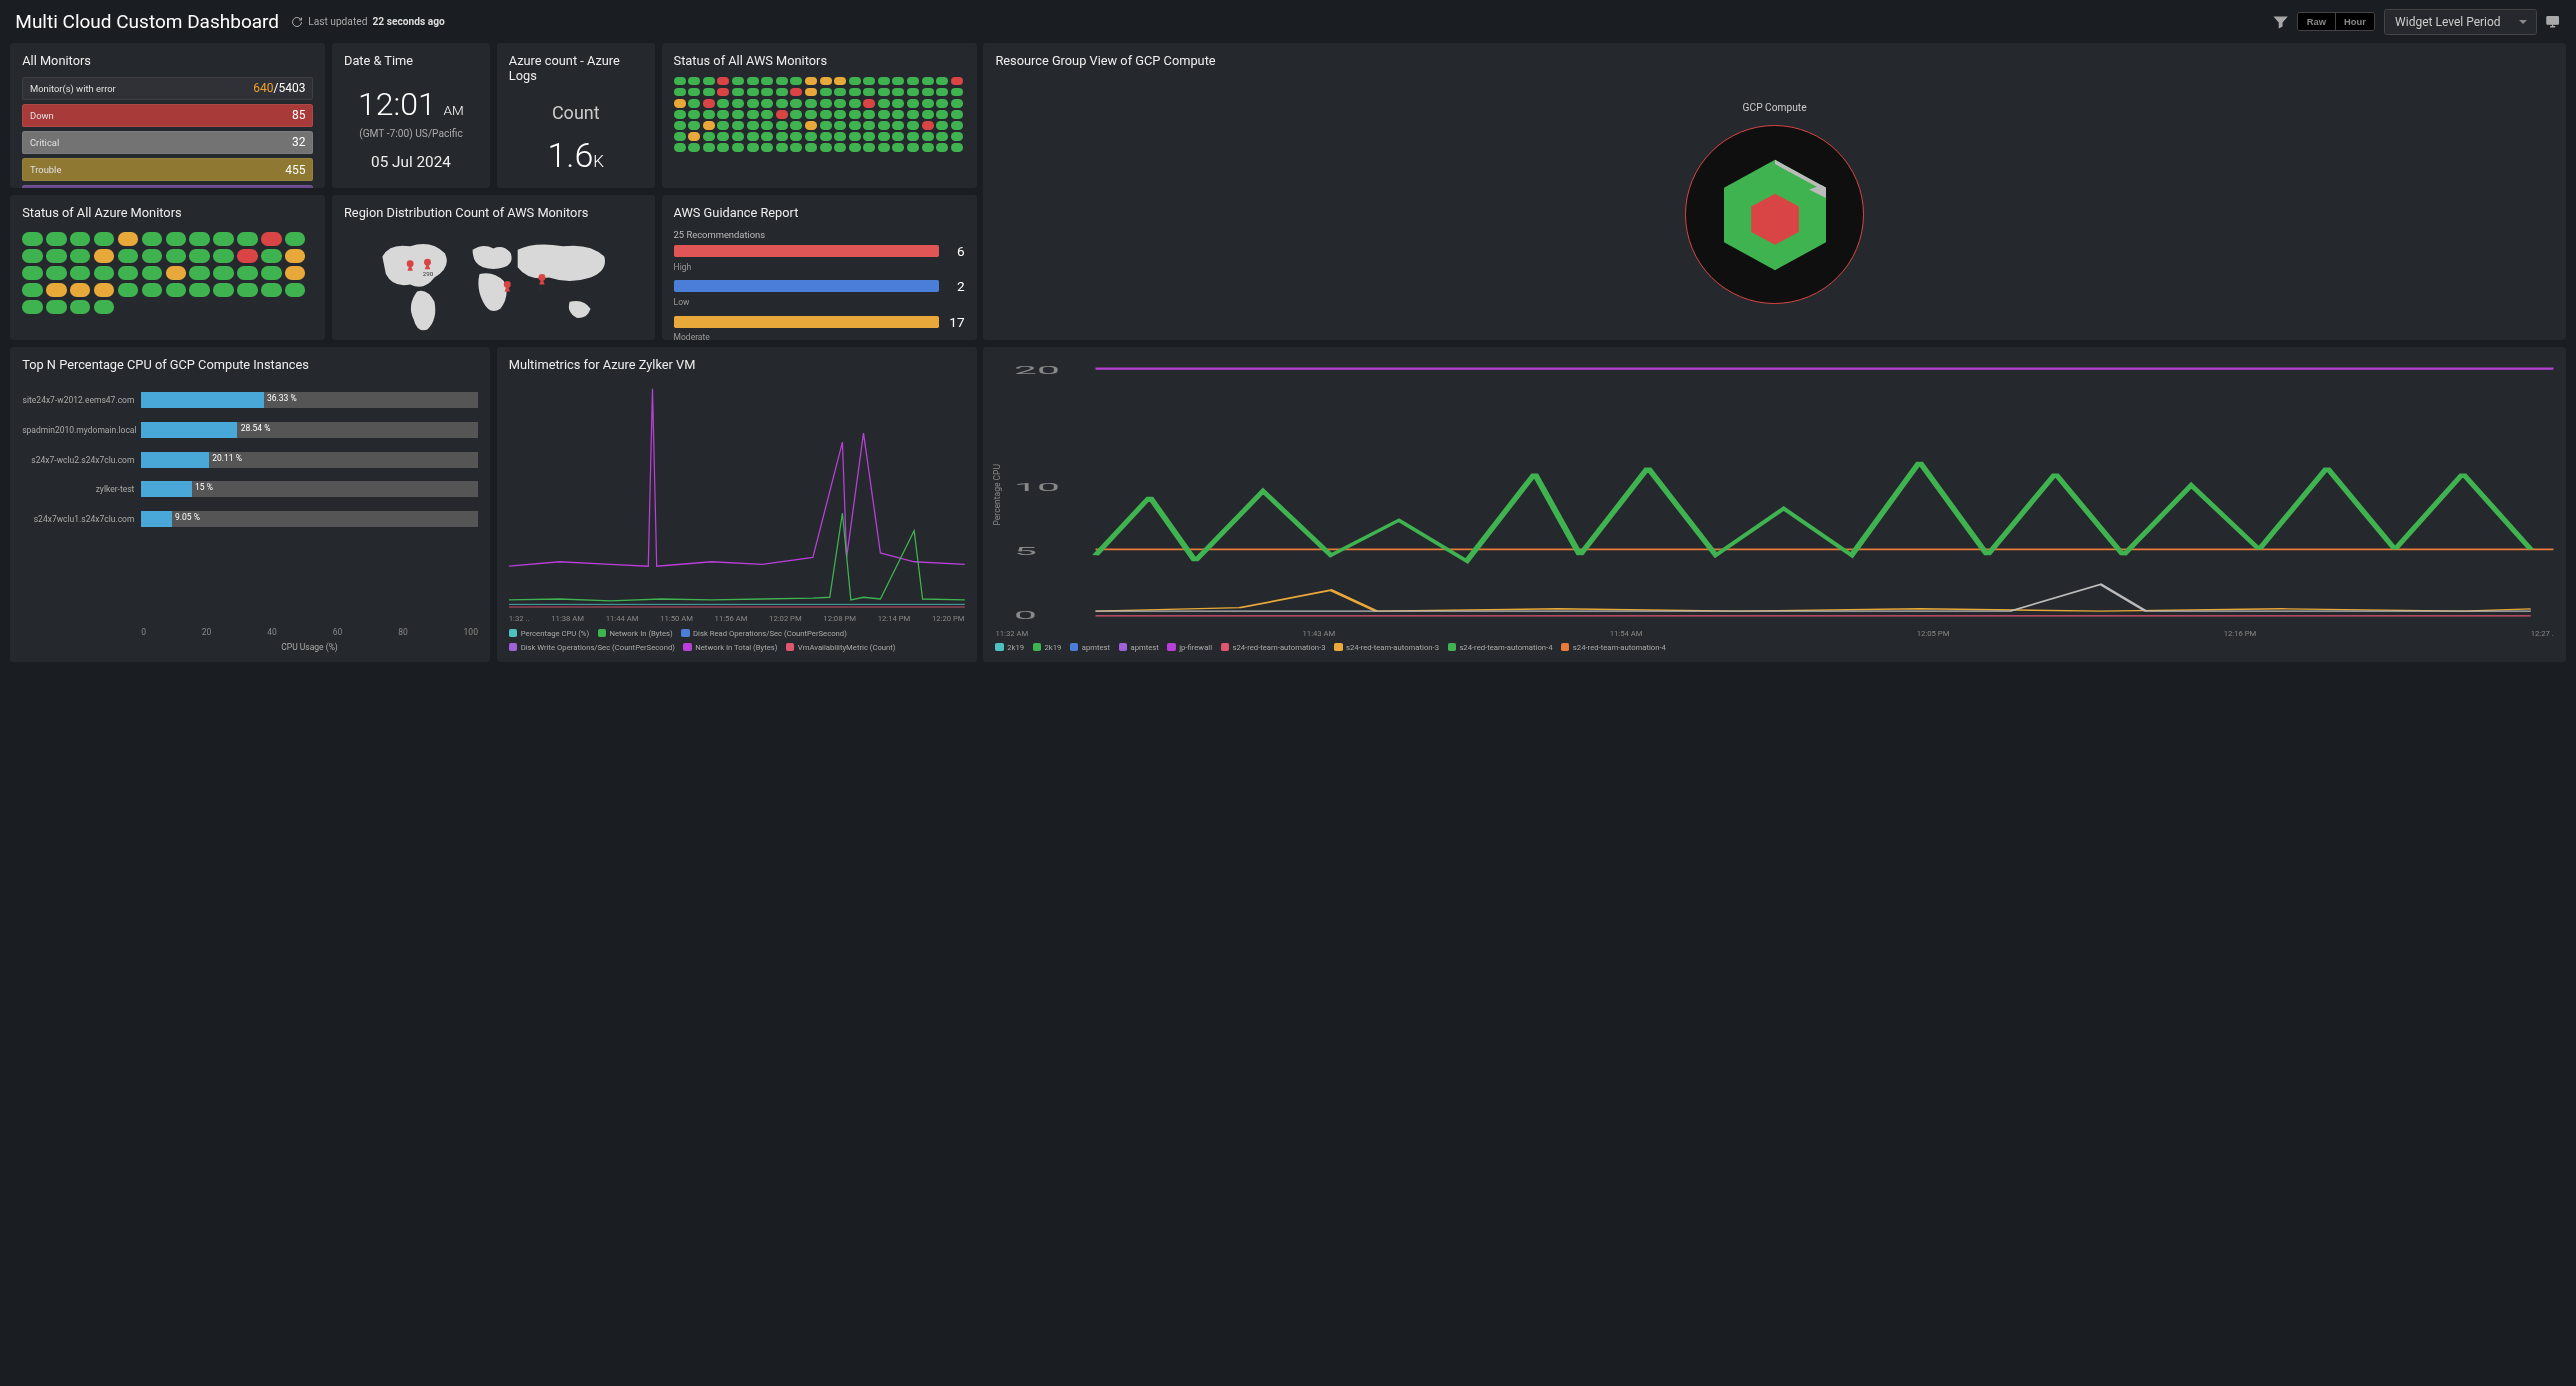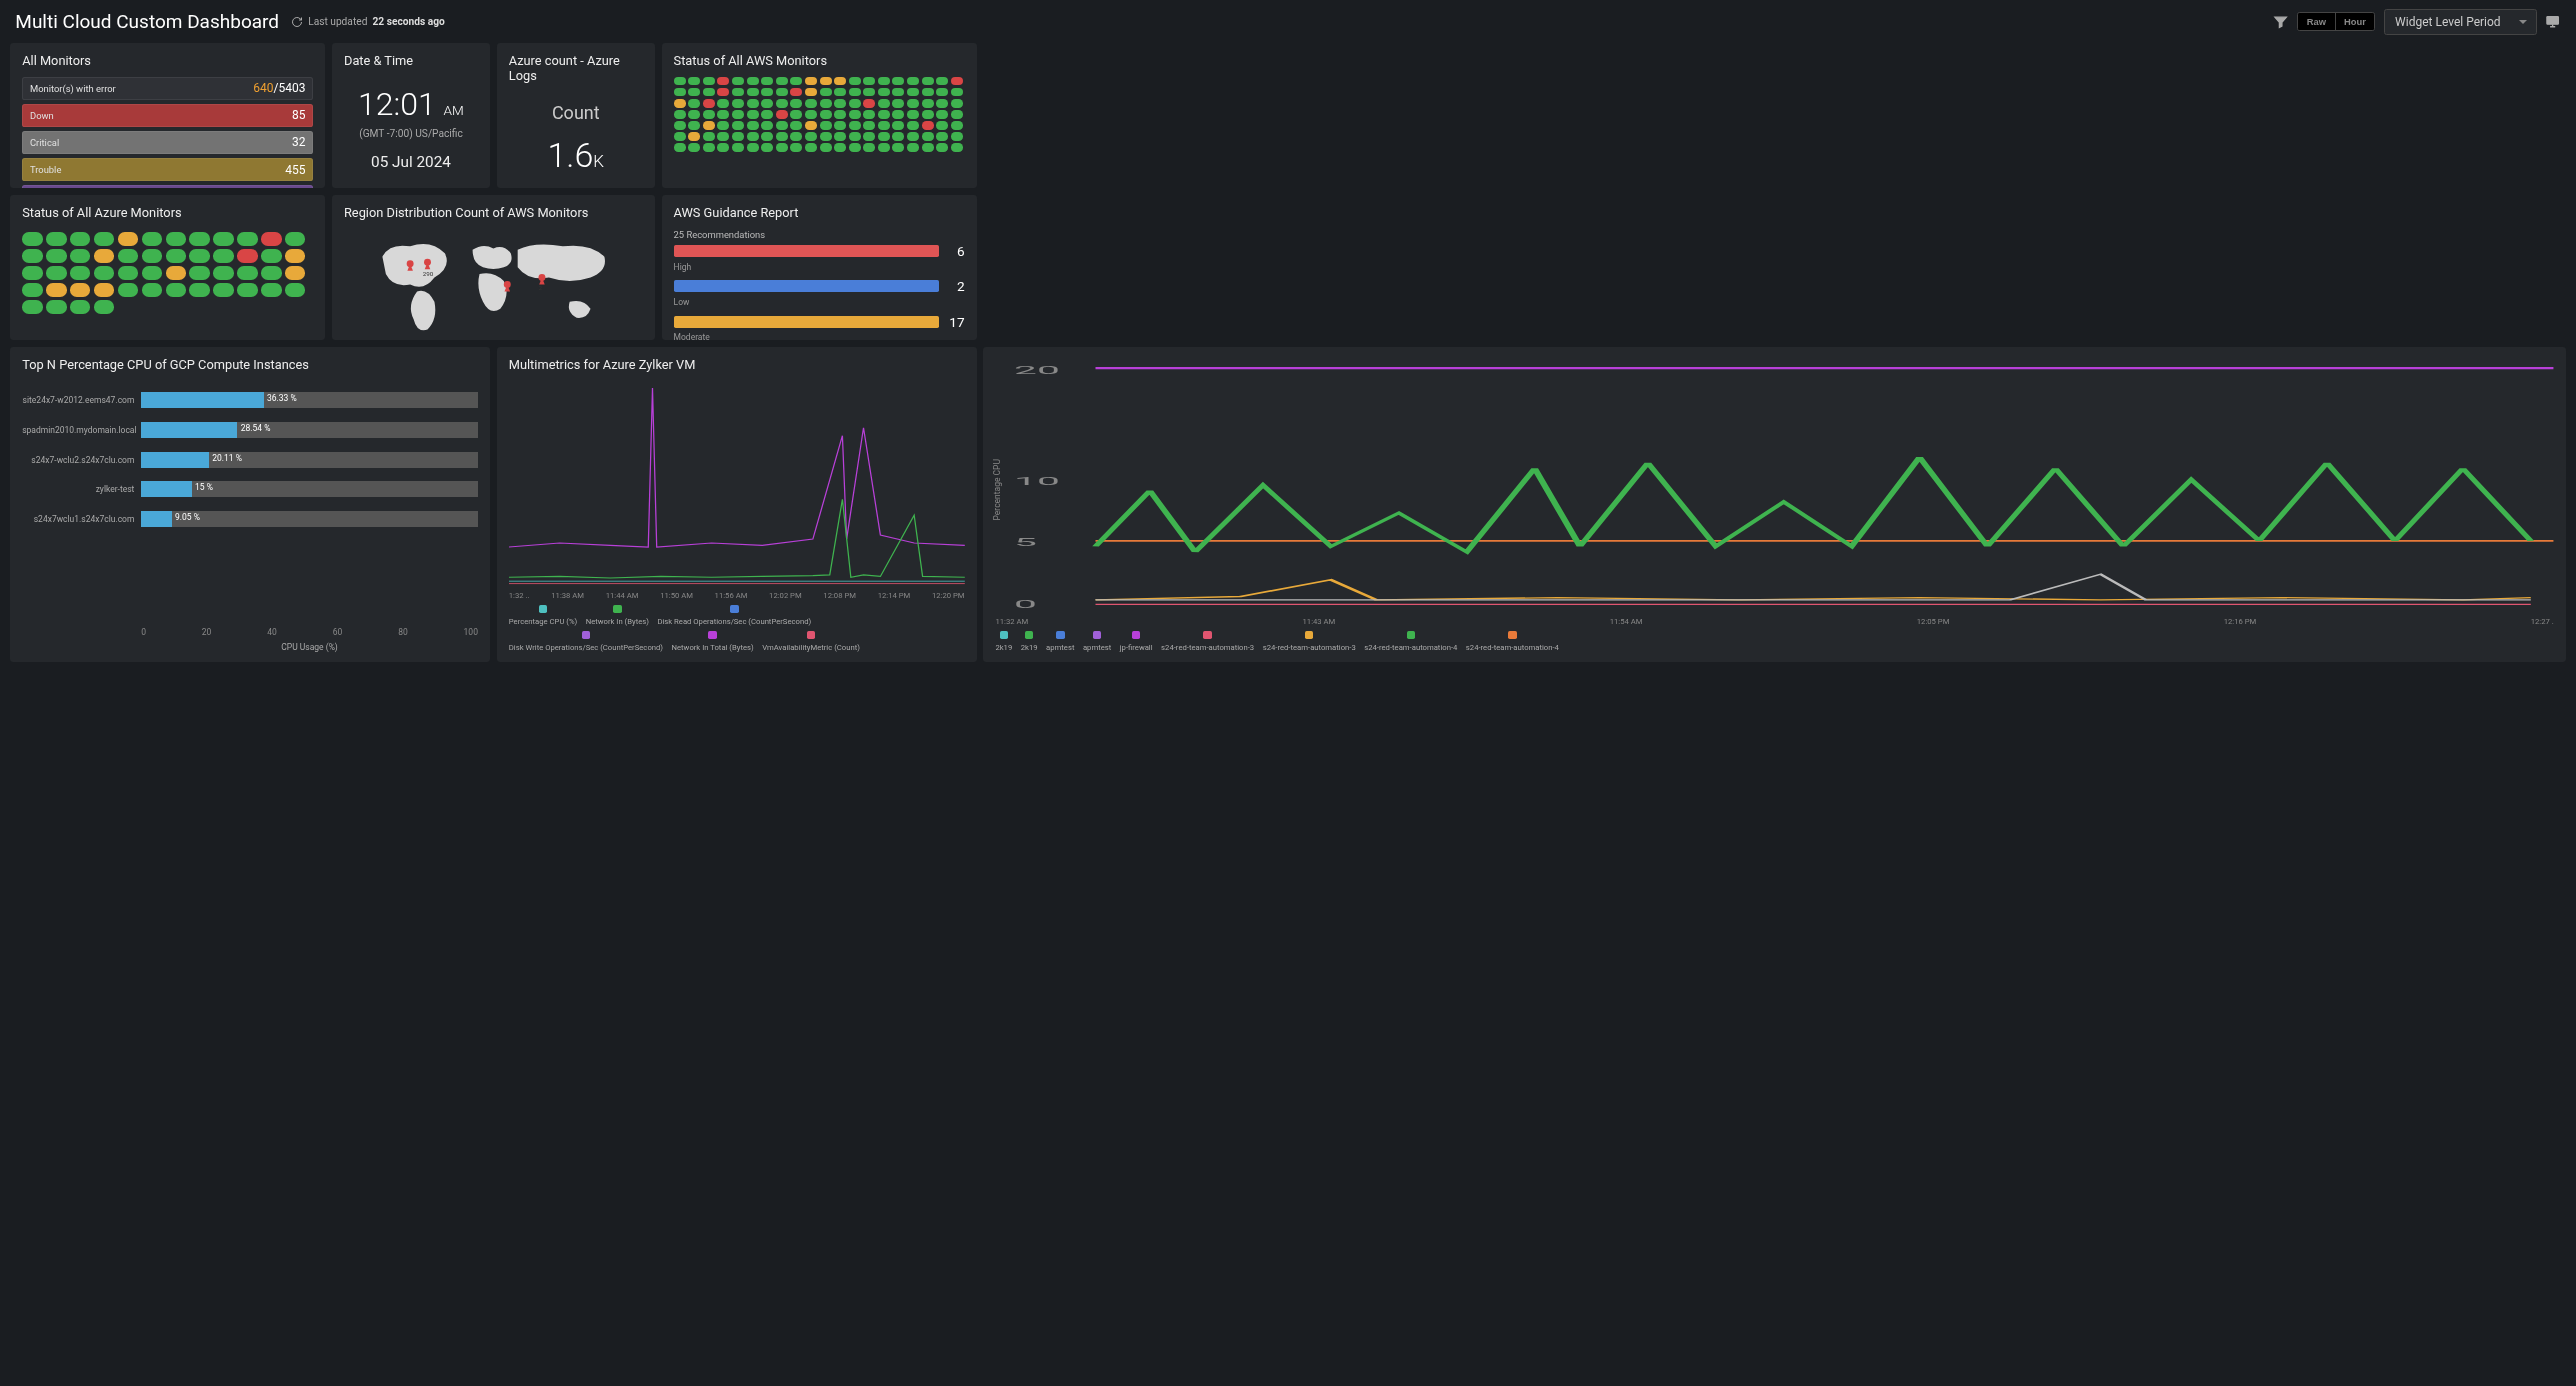--- a/index.html
+++ b/index.html
@@ -138,21 +138,21 @@
 .bar-row { display: flex; align-items: center; margin-bottom: 13.6px; }
 .bar-label { width: 119px; font-size: 8.5px; color: #aaa; text-align: right; padding-right: 6.8px; }
 .bar-track { flex: 1; background: #555; height: 16px; position: relative; }
 .bar-fill { background: #4aa8d8; height: 100%; position: relative; }
 .bar-pct { position: absolute; left: calc(100% + 3.4px); top: 0.9px; font-size: 8.5px; color: #fff; white-space: nowrap; }
 .x-axis { display: flex; justify-content: space-between; font-size: 8.5px; color: #888; padding-left: 119px; margin-top: 3.4px; }
 .x-axis-label { text-align: center; font-size: 8.5px; color: #aaa; padding-left: 119px; margin-top: 5.1px; }
 
 .chart-body { flex: 1; position: relative; min-height: 0; }
 .legend { display: flex; flex-wrap: wrap; gap: 5.1px 8.5px; font-size: 7.7px; color: #aaa; margin-top: 5.1px; }
-.legend-item { display: flex; align-items: center; gap: 3.4px; flex-direction: column; }
+.legend-item { display: flex; align-items: center; gap: 3.4px; }
 .legend-sw { width: 8.5px; height: 8.5px; border-radius: 1.7px; }
 .y-lbl { font-size: 8.5px; color: #888; writing-mode: vertical-rl; transform: rotate(180deg); position: absolute; left: -3.4px; top: 40%; }
 .time-axis { display: flex; justify-content: space-between; font-size: 7.7px; color: #888; margin-top: 3.4px; }
 </style>
 </head>
 <body>
 
 <div class="dashboard">
   <div class="header">
     <div class="title">Multi Cloud Custom Dashboard</div>
@@ -364,20 +364,34 @@
           <div class="dot g"></div>
           <div class="dot g"></div>
           <div class="dot g"></div>
           <div class="dot g"></div>
           <div class="dot g"></div>
           <div class="dot g"></div>
           <div class="dot g"></div>
         </div>
     </div>
 
+    <div class="widget gcp-view">
+      <div class="w-title">Resource Group View of GCP Compute</div>
+      <div class="gcp-wrap">
+        <div class="gcp-label">GCP Compute</div>
+        <div class="hex-circle">
+          <svg width="136" height="136" viewBox="0 0 160 160">
+            <polygon points="80,15 140,48 140,112 80,145 20,112 20,48" fill="#3fb34f"></polygon>
+            <polygon points="80,15 140,48 135,50 80,20" fill="#bbb"></polygon>
+            <polygon points="140,48 140,60 120,50 135,45" fill="#bbb"></polygon>
+            <polygon points="80,55 108,70 108,100 80,115 52,100 52,70" fill="#d94545"></polygon>
+          </svg>
+        </div>
+      </div>
+    </div>
 
     <div class="widget azure-status">
       <div class="w-title">Status of All Azure Monitors</div>
       <div class="azure-dot-grid" id="azure-dots">
           <div class="azdot g"></div>
           <div class="azdot g"></div>
           <div class="azdot g"></div>
           <div class="azdot g"></div>
           <div class="azdot o"></div>
           <div class="azdot g"></div>

